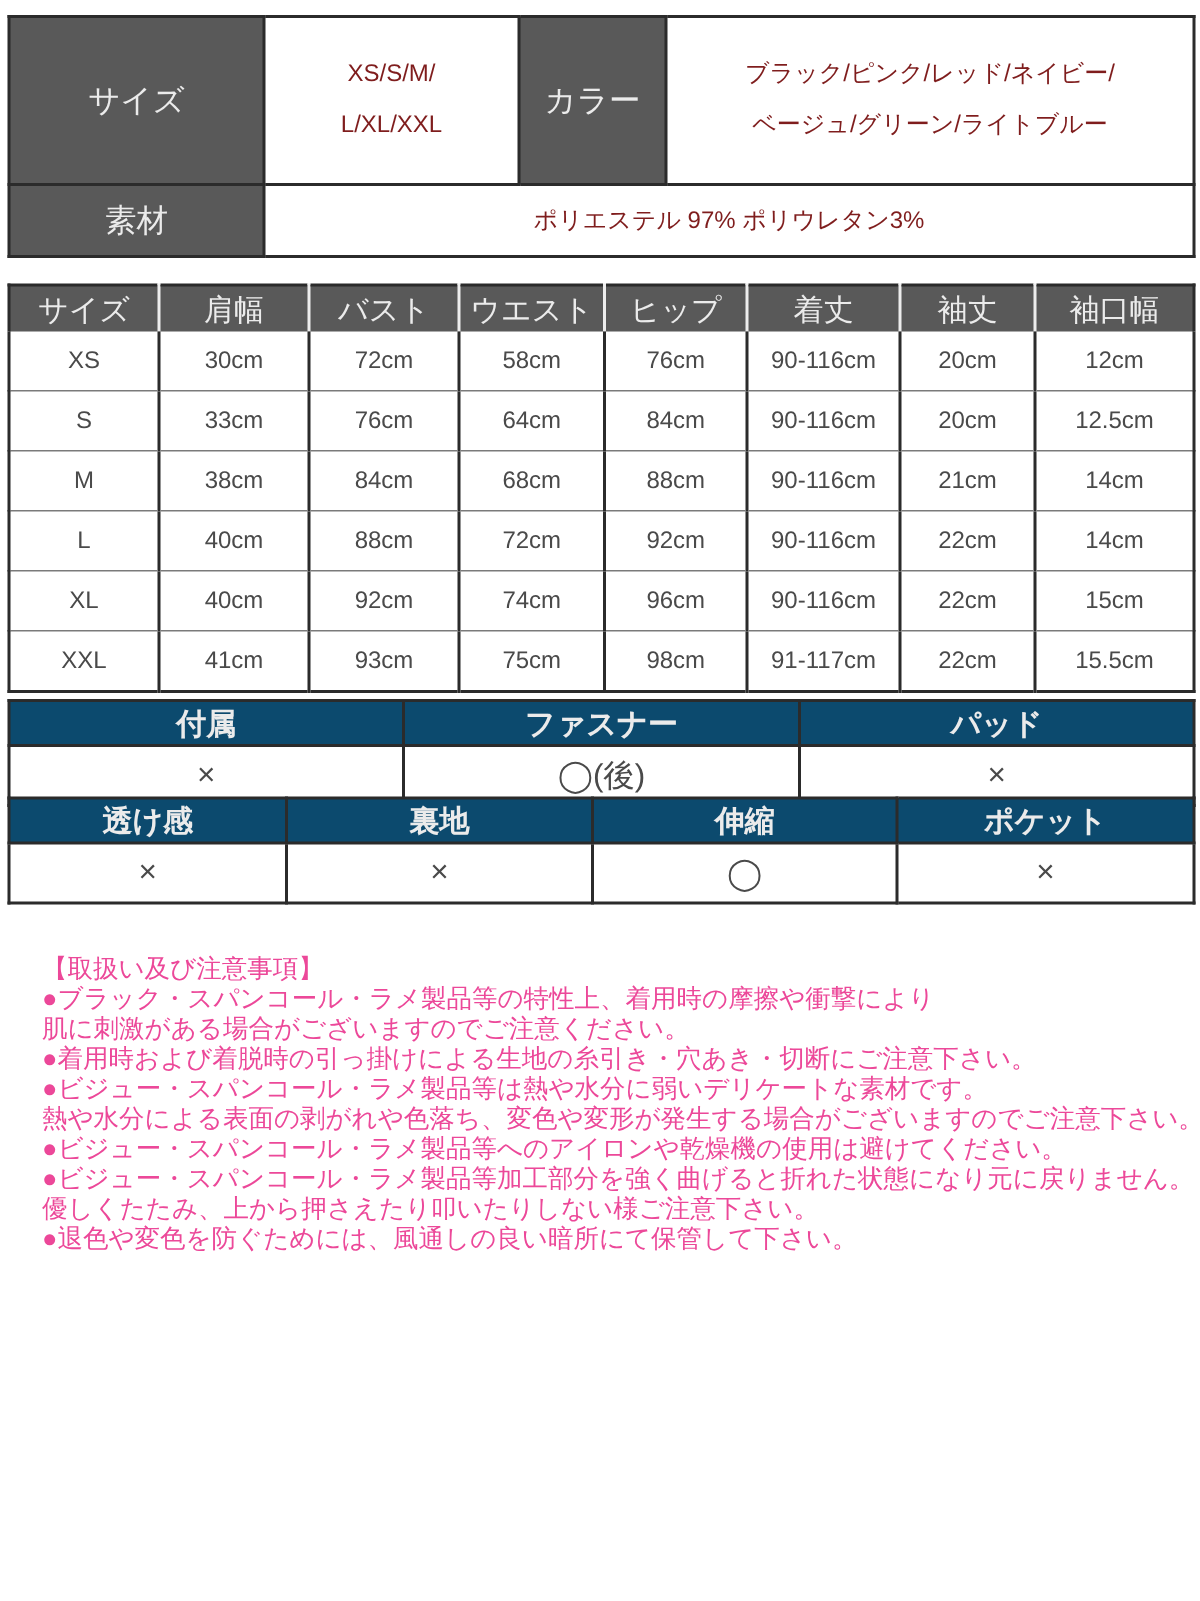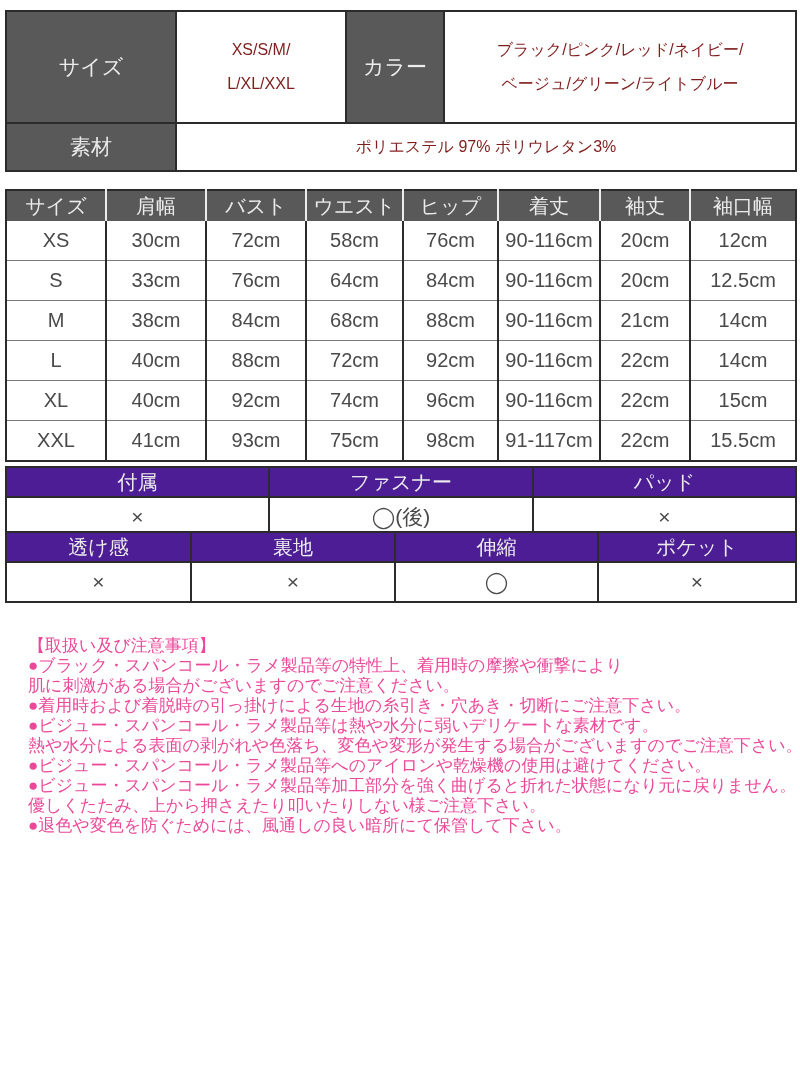--- a/index.html
+++ b/index.html
@@ -20,31 +20,31 @@
 
   
   .sec-size { top:189px; }
   .size-table { border:2px solid #2b2b2b; }
   .size-table th {
     background:#595959; color:#ebebeb; font-weight:normal; font-size:20px;
     height:30px; border-left:2px solid #ededed; padding:0;
   }
   .size-table th:first-child { border-left:none; }
   .size-table td {
-    height:39px; text-align:center; vertical-align:middle; color:#4a4a4a; font-size:20px;
+    height:39px; text-align:center; vertical-align:middle; color:#4a4a4a; font-size:16px;
     border-left:2px solid #2b2b2b; border-top:1px solid #7a7a7a; padding:0;
   }
   .size-table td:first-child { border-left:none; }
   .size-table tbody tr:first-child td { border-top:none; }
 
   
   .sec-attr1 { top:466px; }
   .sec-attr2 { top:531px;border-radius:31px; }
   .feat-table th, .feat-table td { border:2px solid #2b2b2b; padding:0; text-align:center; vertical-align:middle; }
-  .feat-table th { background:#4c1d95; color:#ebebeb; font-weight:normal; font-size:20px; height:28px; }
+  .feat-table th { background:#0c4a6e; color:#ebebeb; font-weight:bold; font-size:20px; height:28px; }
   .feat-table td { height:38px; color:#4a4a4a; font-size:21px; }
 
   
   .sec-notes { position:absolute; left:28px; top:636px; width:760px; color:#ec4899; font-size:17px; line-height:20px; }
   .note-line { white-space:nowrap; }
 </style>
 </head>
 <body>
 
 <div class="page">

